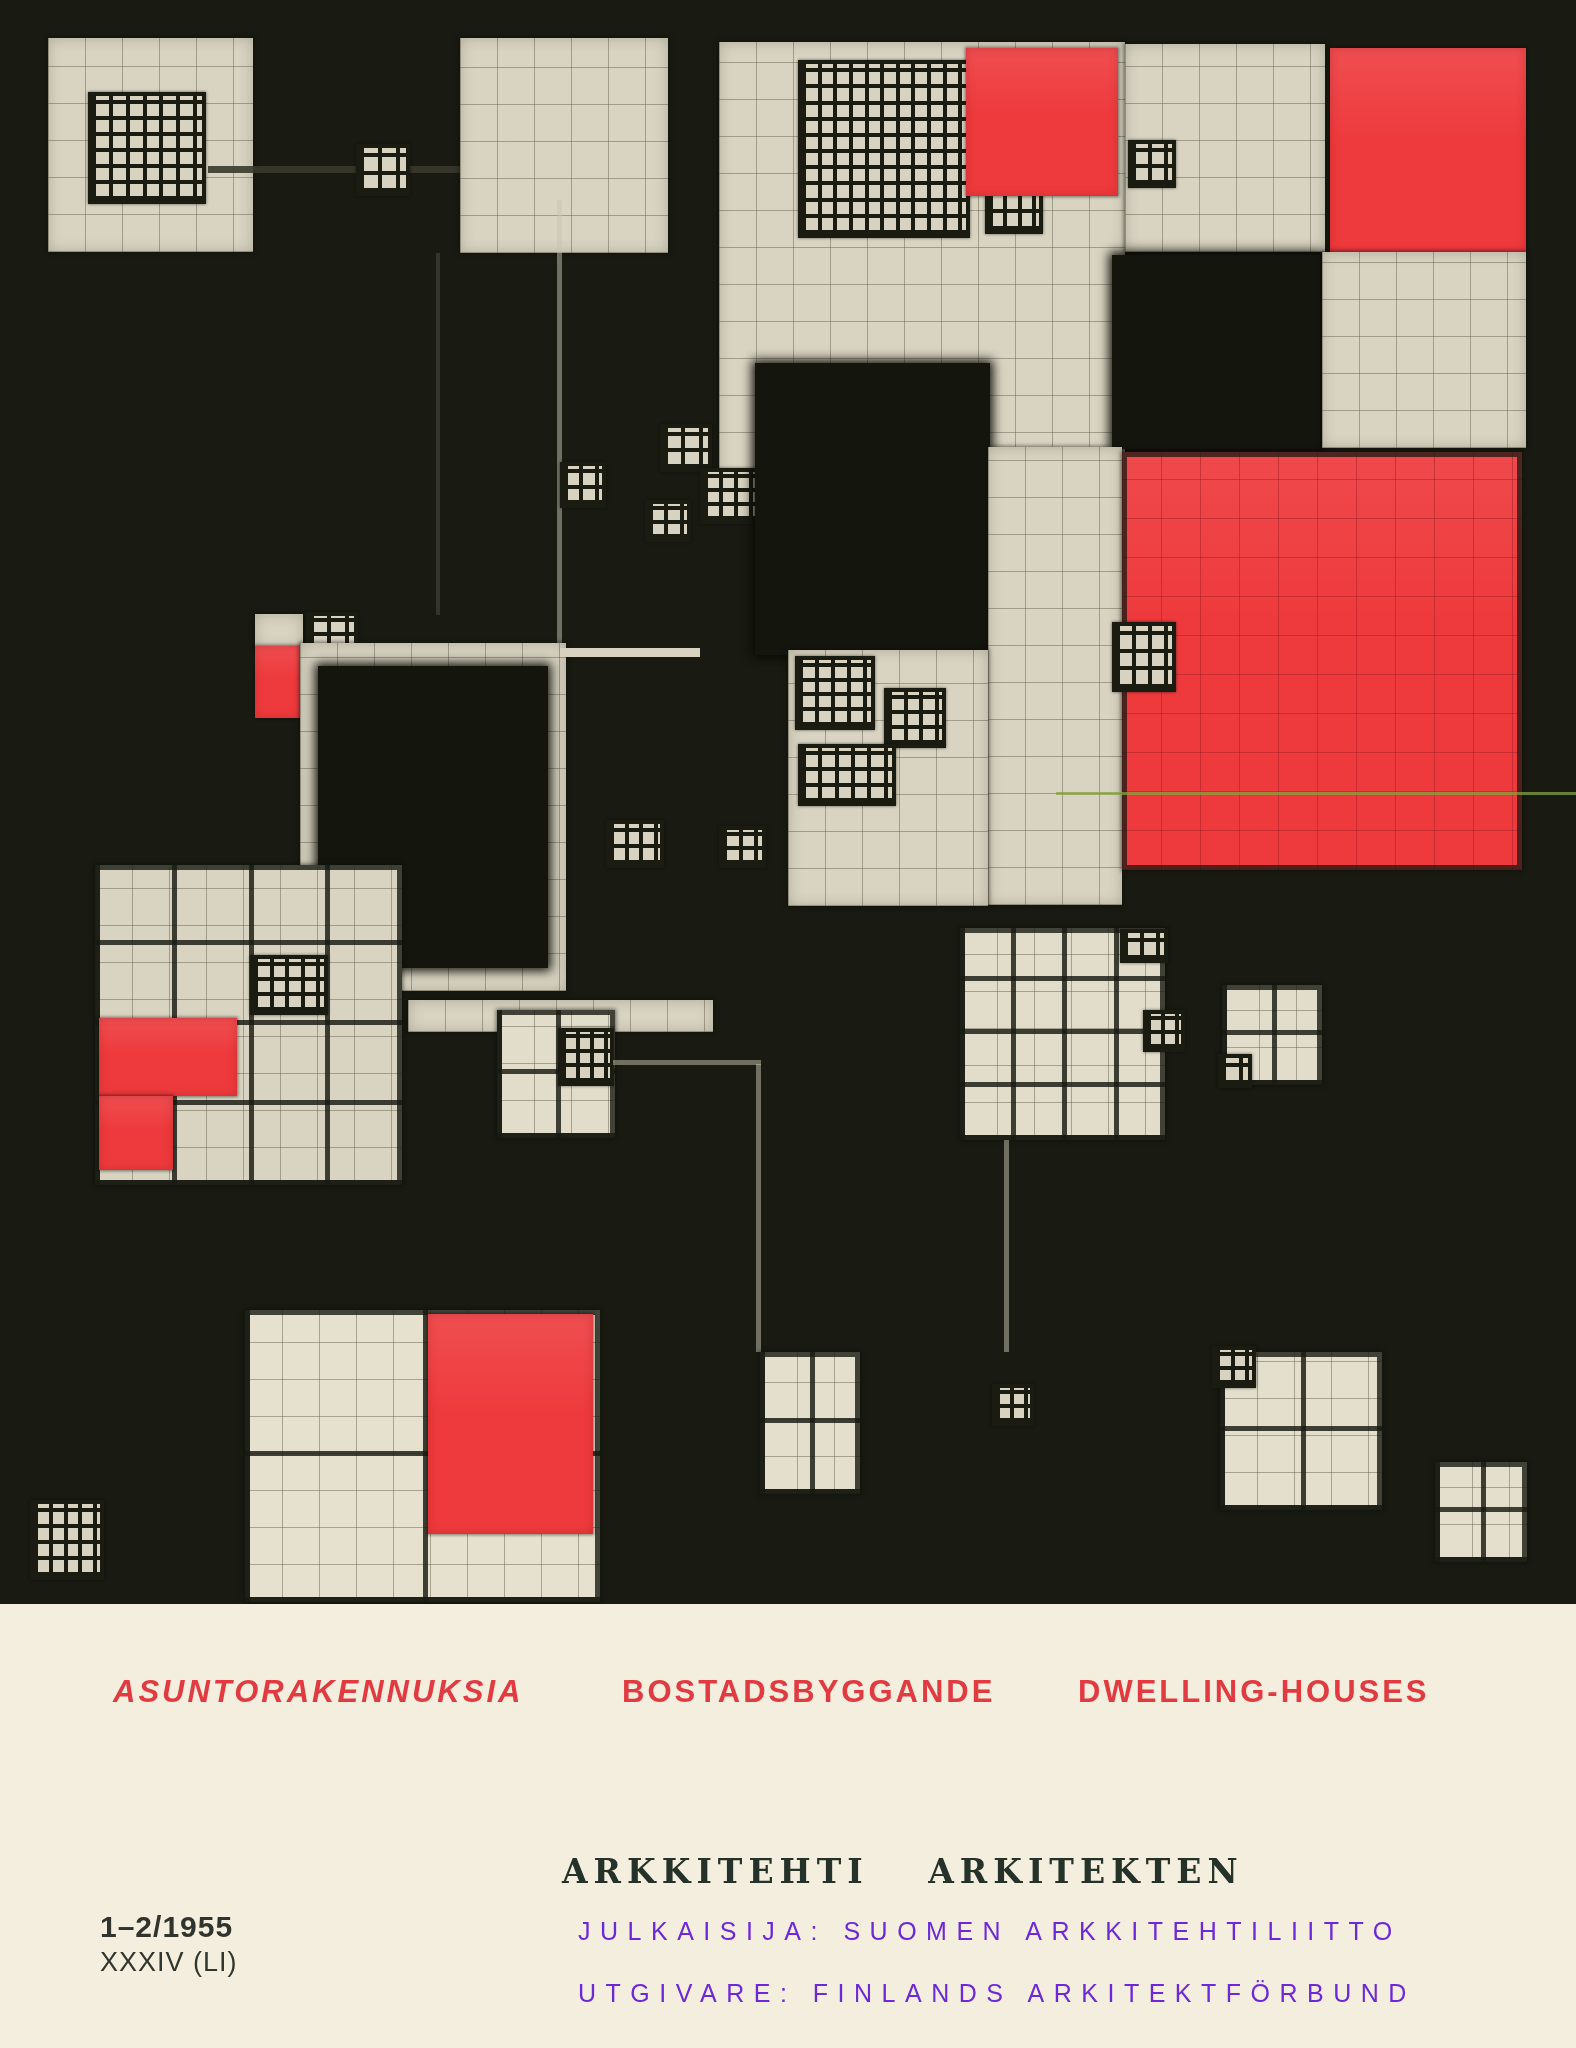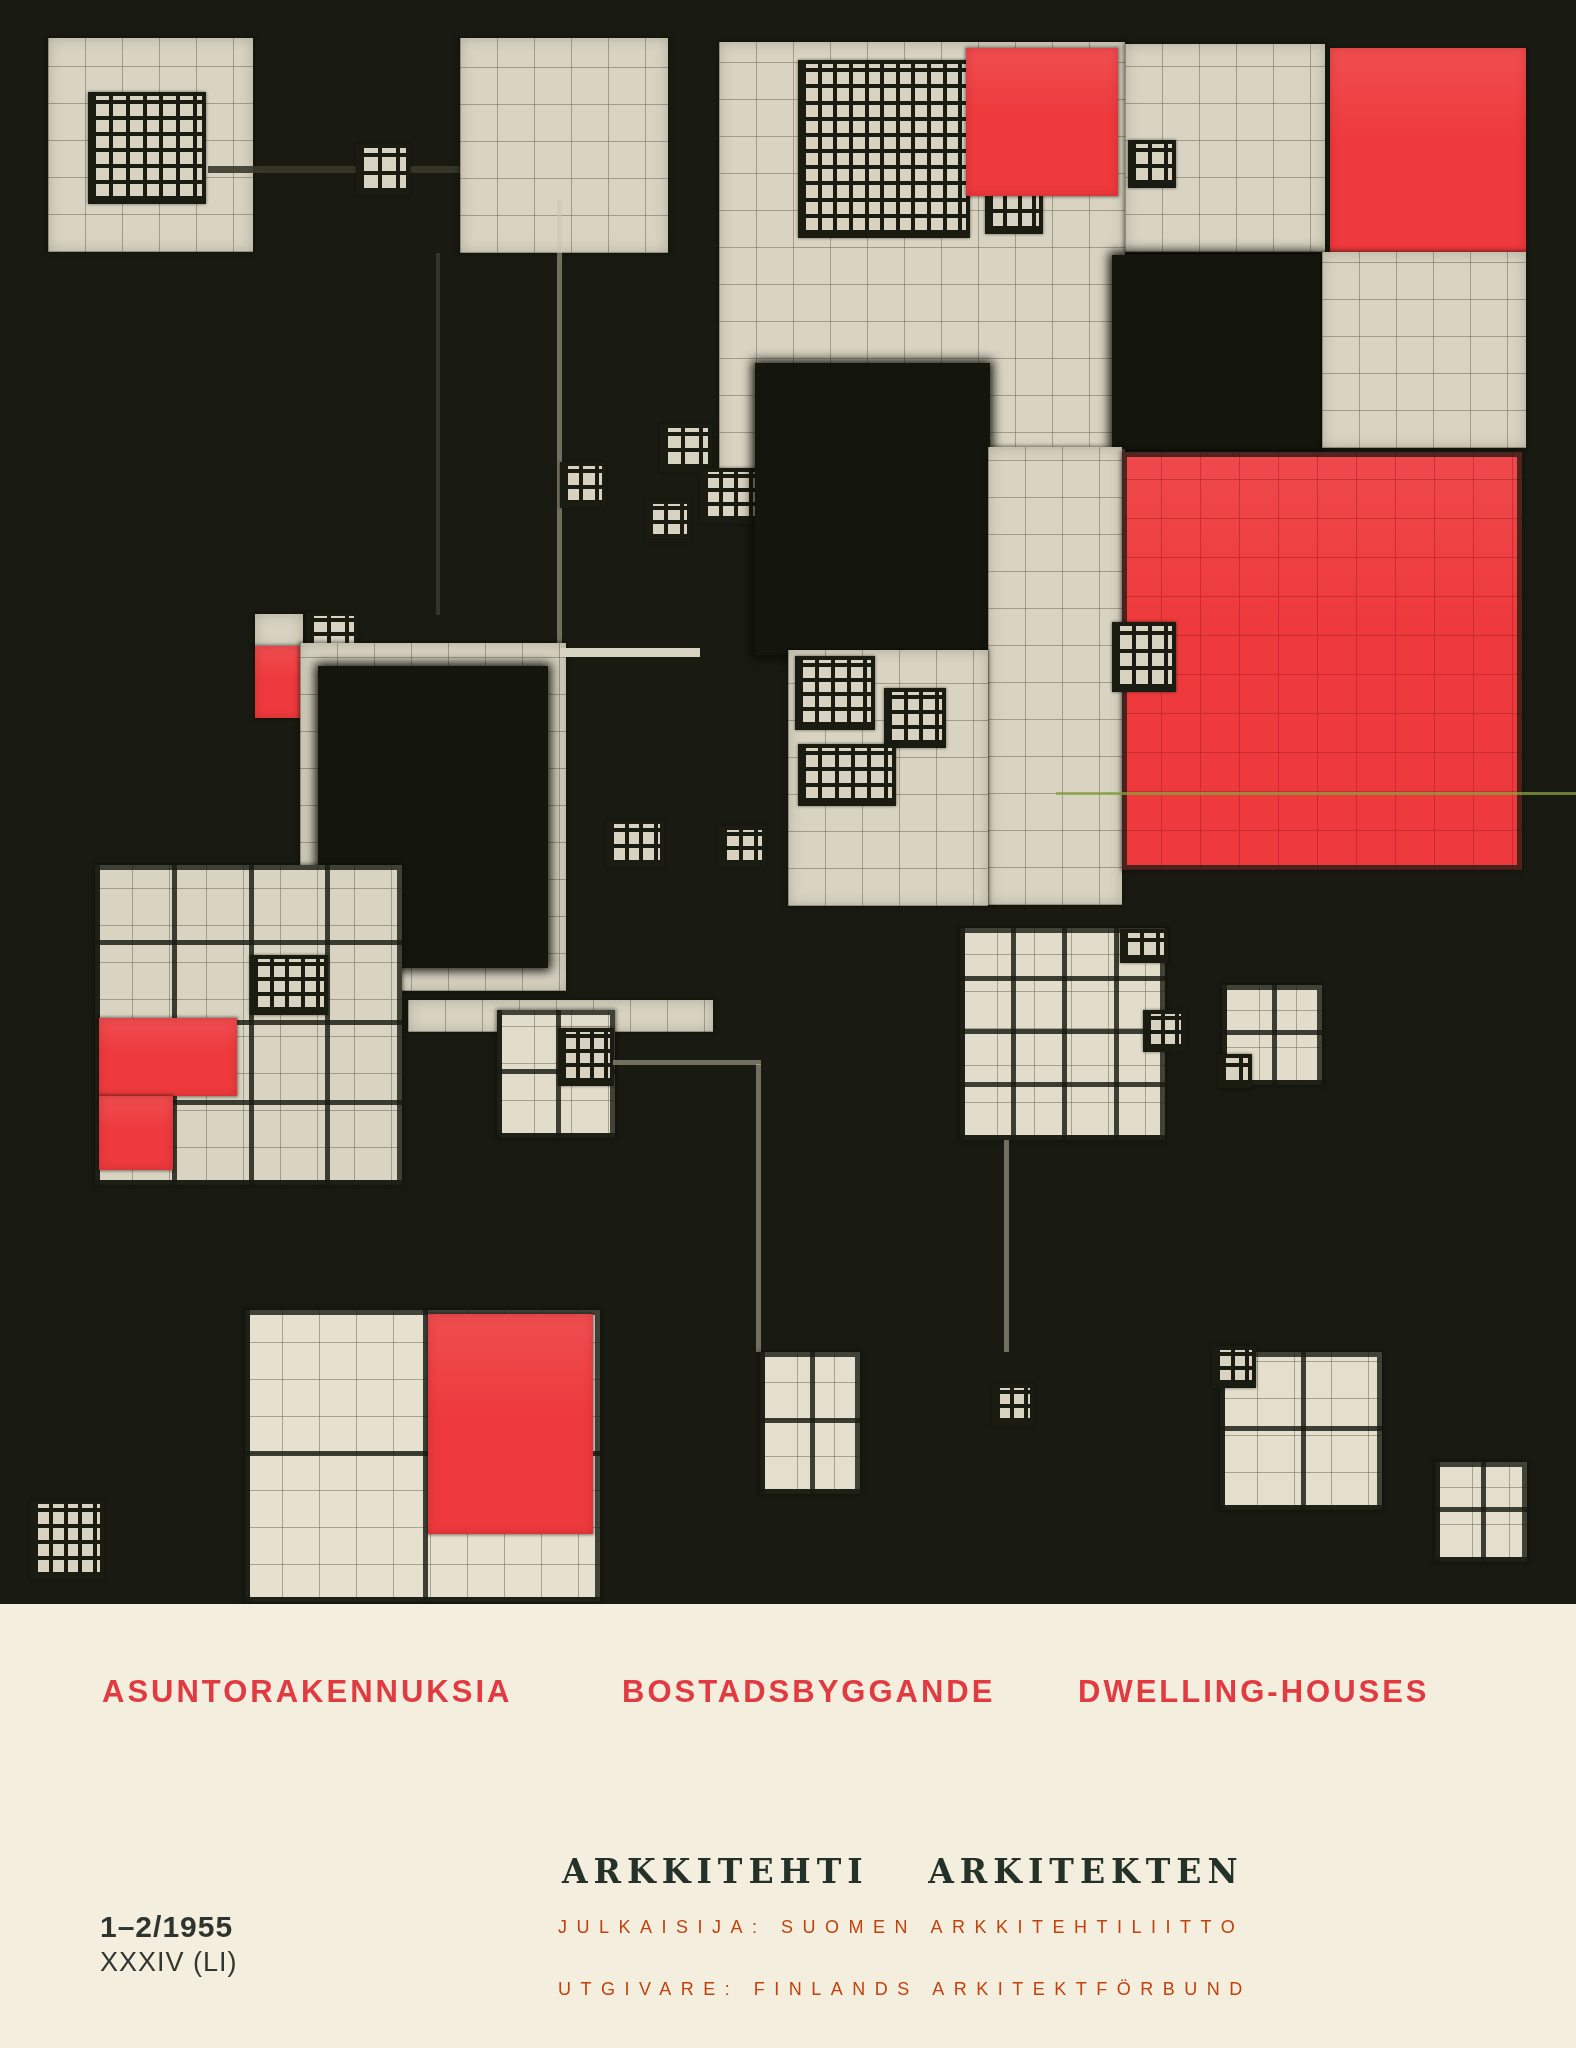--- a/index.html
+++ b/index.html
@@ -69,43 +69,43 @@
   .c-green{background:rgba(132,162,60,.75);}
 
   
   .footer{position:absolute;left:0;top:1604px;width:1576px;height:444px;background:#f3eedd;}
 
   .tag{
     position:absolute;top:70px;
     font-weight:bold;font-size:31px;letter-spacing:3px;
     color:#e13a41;white-space:nowrap;
   }
-  .tag.t1{left:102px;}
+  .tag.t1{left:113px;font-style:italic;}
   .tag.t2{left:622px;}
   .tag.t3{left:1078px;}
 
   .issue-no{
     position:absolute;left:100px;top:306px;
     font-weight:bold;font-size:30px;letter-spacing:1px;color:#2f342e;
   }
   .volume{
     position:absolute;left:100px;top:343px;
     font-size:27px;letter-spacing:1px;color:#31362f;
   }
 
   .title{
     position:absolute;left:562px;top:248px;width:900px;
     font-family:"DejaVu Serif", serif;font-weight:bold;
     font-size:33px;letter-spacing:6px;word-spacing:42px;
     color:#243229;white-space:nowrap;
   }
   .pub{
-    position:absolute;left:558px;width:900px;
-    font-size:18px;letter-spacing:9.5px;
-    color:#c2410c;white-space:nowrap;
+    position:absolute;left:578px;width:900px;
+    font-size:25px;letter-spacing:9.5px;
+    color:#6d28d9;white-space:nowrap;
   }
   .pub.p1{top:313px;}
   .pub.p2{top:347px;margin-top:28px;}
 </style>
 </head>
 <body>
 
 <div class="artwork" style="background: rgb(25, 27, 18); height: 1604px;">
     <div class="blk cream g-fine" style="left: 48px; top: 38px; width: 205px; height: 214px;"></div>
     <div class="blk glyph" style="left: 88px; top: 92px; width: 118px; height: 112px; --cw: 16.857142857142858px; --ch: 16px;"></div>

